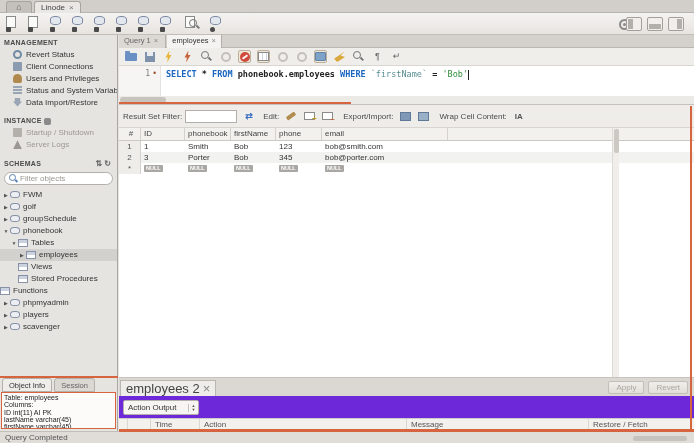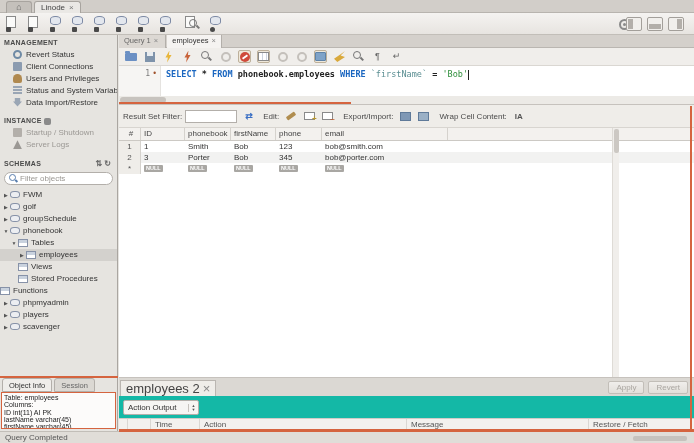--- a/index.html
+++ b/index.html
@@ -129,21 +129,21 @@
   .nullb { display:inline-block; background:#a9a7a3; color:#fff; font-size:5.5px; font-weight:bold; line-height:7px; padding:0 2px; border-radius:1px; margin-top:2px; vertical-align:top; }
   .vscroll { position:absolute; right:0; top:93px; width:7px; height:249px; background:#f0eeeb; border-left:1px solid #dedbd6; }
   .vscroll .thumb { position:absolute; left:1px; top:1px; width:5px; height:24px; background:#ccc8c3; border-radius:2px; }
 
   .btabrow { position:absolute; left:0; top:342px; width:575px; height:19px; background:#dbd8d3; border-top:1px solid #c6c2bd; }
   .btab { position:absolute; left:1px; top:2px; height:17px; padding:0 5px; line-height:15px; font-size:13px; background:#efede9; border:1px solid #bab6b1; border-bottom:none; color:#444; }
   .btab .x { margin-left:3px; color:#888; }
   .btnrow { position:absolute; right:6px; top:3px; display:flex; gap:4px; }
   .dbtn { height:13px; padding:0 7px; line-height:12px; background:linear-gradient(#f0eeeb,#e2dfda); border:1px solid #c2beb8; border-radius:2px; color:#aaa6a1; }
 
-  .actrow { position:absolute; left:0; top:361px; width:575px; height:22px; background:#14b8a6; }
+  .actrow { position:absolute; left:0; top:361px; width:575px; height:22px; background:#6d28d9; }
   .actsel { position:absolute; left:4px; top:4px; width:76px; height:15px; background:#f6f5f3; border:1px solid #b3afaa; border-radius:2px; display:flex; align-items:center; }
   .actsel .t { flex:1; padding-left:4px; color:#333; }
   .spin { width:10px; border-left:1px solid #c6c2bd; text-align:center; font-size:4px; color:#555; line-height:4px; }
 
   .outhead { position:absolute; left:0; top:383px; width:575px; height:13px; background:#f3f1ee; border-top:1px solid #cfccc7; display:flex; color:#555; }
   .oc { border-right:1px solid #dad7d2; line-height:12px; padding-left:4px; overflow:hidden; white-space:nowrap; }
   .oc0 { width:9px; } .oc1 { width:23px; } .oc2 { width:49px; } .oc3 { width:207px; } .oc4 { width:182px; } .oc5 { width:105px; border-right:none; }
 
   
   .ov { position:absolute; background:#d5643f; z-index:40; }

